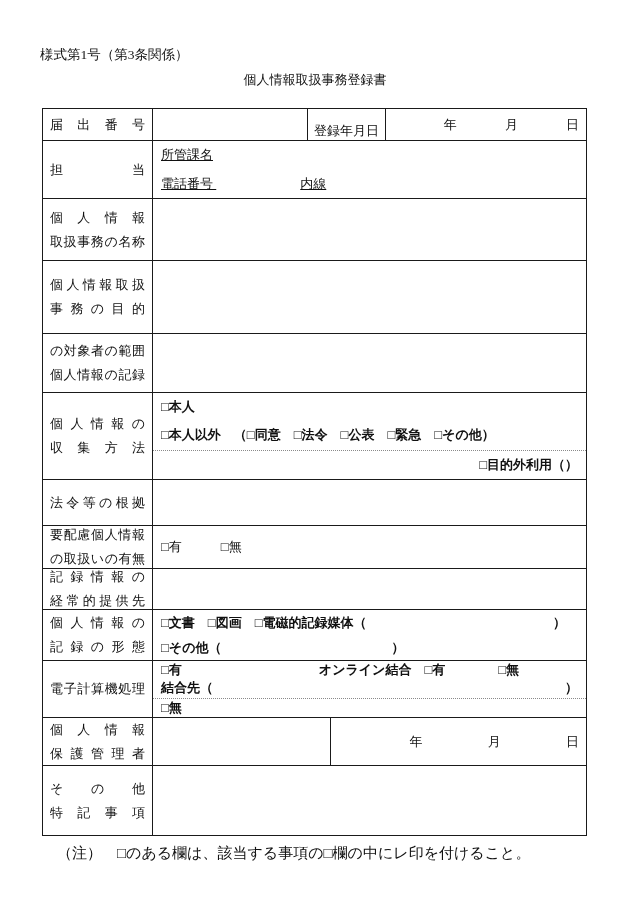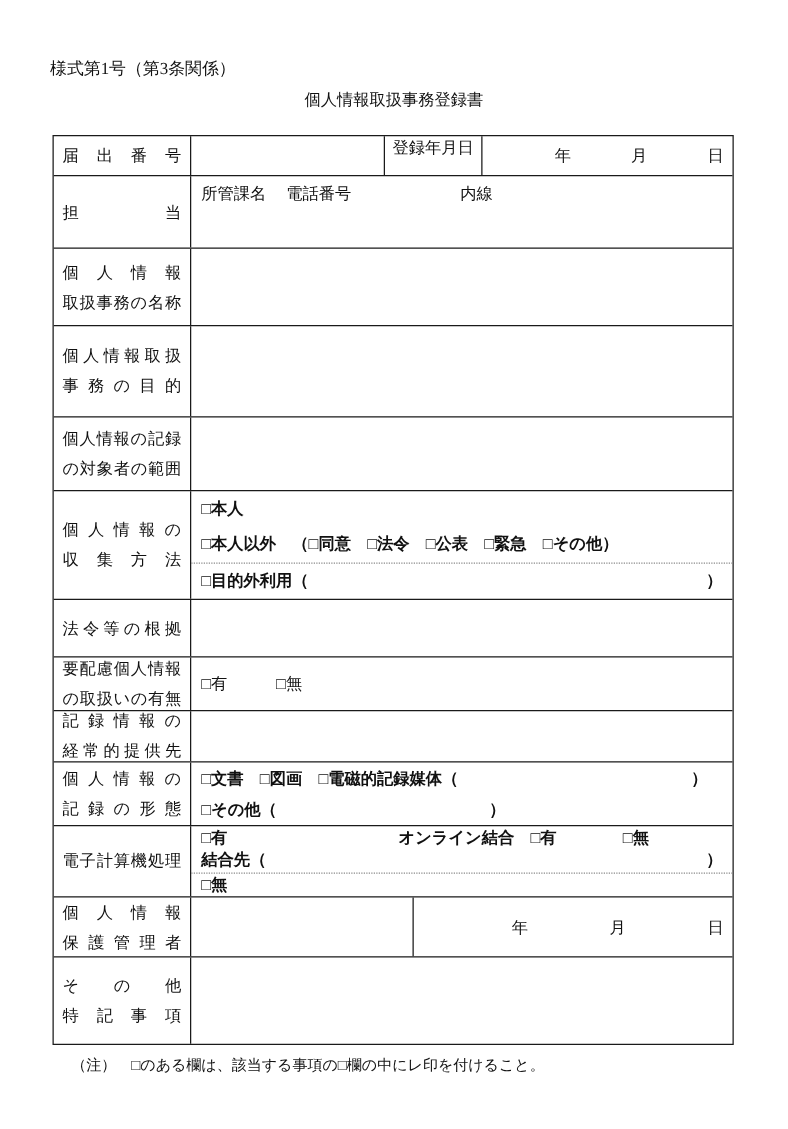--- a/index.html
+++ b/index.html
@@ -31,43 +31,43 @@
   .lab {
     width: 110px; flex-shrink: 0;
     border-right: 1px solid #1a1a1a;
     display: flex; flex-direction: column; justify-content: center;
     padding: 0 7px; font-size: 13px; line-height: 24px;
   }
   .jl { text-align: justify; text-align-last: justify; width: 100%; }
   .cell { flex-shrink: 0; border-right: 1px solid #1a1a1a; font-size: 13px; }
   .w155{width:155px}.w78{width:78px}.w178{width:178px}.w88{width:88px}
   .val { flex: 1; font-size: 13px; min-width: 0; }
-  .cen { display: flex; align-items: flex-start; justify-content: center; }
+  .cen { display: flex; align-items: flex-end; justify-content: center; }
   .date { display: flex; align-items: center; padding-right: 7px; }
   .g { flex: 1; } .g2 { flex: 1.2; }
-  .colc { display: flex; flex-direction: row; justify-content: flex-start; }
+  .colc { display: flex; flex-direction: column; justify-content: space-between; text-decoration: underline; }
   .line { padding: 0 8px; line-height: 28px; white-space: nowrap; }
   .ext { margin-left: 84px; }
   .stack { display: flex; flex-direction: column; }
   .fline {
     flex: 1; display: flex; align-items: center;
     padding: 0 8px; white-space: nowrap; min-width: 0; font-weight: bold;
   }
-  .between { justify-content: space-between; }
+  .between { justify-content: flex-end; }
   .dotted { border-top: 1px dotted #8a8a8a; }
   .cleft { display: flex; align-items: center; padding: 0 8px; }
   .close-far { margin-left: auto; margin-right: 12px; }
   .close-mid { margin-left: 170px; }
   .mg-online { margin-left: 137px; }
   .mg-none { margin-left: 53px; }
   .mg-linkto { }
   .ml-auto { margin-left: auto; }
   .footnote {
     position: absolute; left: 57px; top: 844px;
-    font-size: 12px; white-space: nowrap;
+    font-size: 15px; white-space: nowrap;
   }
 </style>
 </head>
 <body>
 
 <div class="formref">様式第1号（第3条関係）</div>
 <div class="title">個人情報取扱事務登録書</div>
 
 <div class="tbl">
 
@@ -115,22 +115,22 @@
   <div class="row h73">
     <div class="lab">
       <div class="jl">個 人 情 報 取 扱</div>
       <div class="jl">事 務 の 目 的</div>
     </div>
     <div class="val"></div>
   </div>
 
   <div class="row h59">
     <div class="lab">
+      <div class="jl">の対象者の範囲</div>
       <div class="jl">個人情報の記録</div>
-      <div class="jl">の対象者の範囲</div>
     </div>
     <div class="val"></div>
   </div>
 
   <div class="row h87">
     <div class="lab">
       <div class="jl">個 人 情 報 の</div>
       <div class="jl">収 集 方 法</div>
     </div>
     <div class="val stack">

